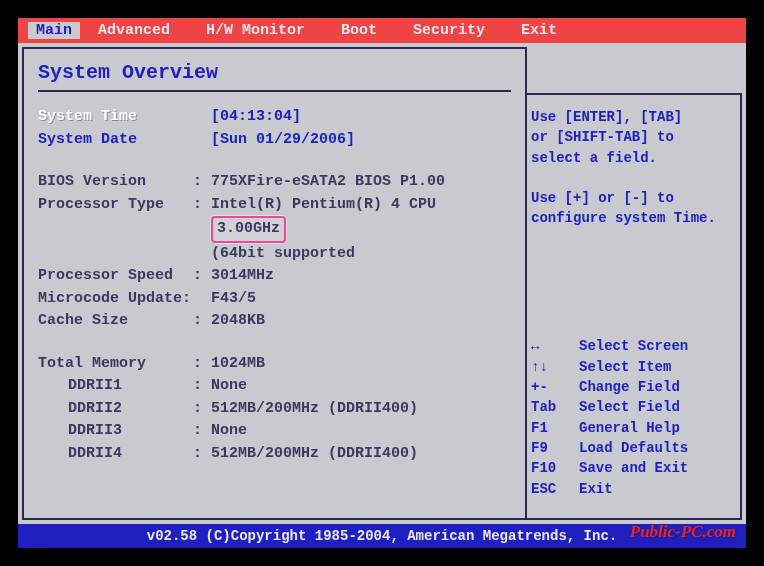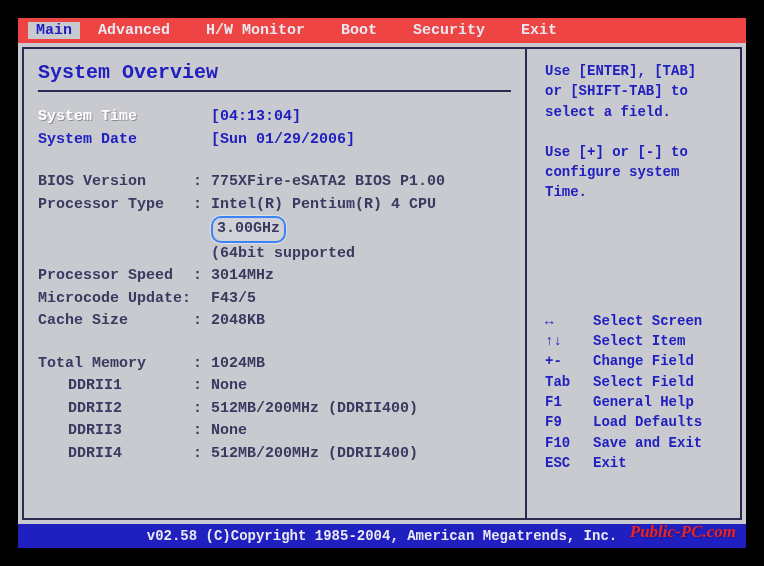--- a/index.html
+++ b/index.html
@@ -49,24 +49,25 @@
     .main-panel {
       flex: 1;
       border: 2px solid #2a2a50;
       padding: 12px 14px;
       color: #3a3a60;
     }
     .help-panel {
       width: 215px;
       border: 2px solid #2a2a50;
       border-left: none;
-      padding: 12px 18px;
+      padding: 12px 4px;
       color: #2020c0;
       font-size: 14px;
       line-height: 1.45;
+      margin-top: 46px;
     }
     .section-title {
       color: #2020c0;
       margin-bottom: 6px;
       font-size: 20px;
     }
     .divider {
       border-top: 2px solid #2a2a50;
       margin: 4px 0 14px 0;
     }
@@ -95,22 +96,22 @@
     .row.blue .label, .row.blue .value {
       color: #2020c0;
     }
     .row.indent .label {
       padding-left: 30px;
     }
     .row.sub .value {
       padding-left: 0px;
     }
     .highlight-box {
-      border: 2px solid #3b82f6;
-      border-radius: 10px;
+      border: 2px solid #ec4899;
+      border-radius: 4px;
       padding: 0 4px;
       background: rgba(255,255,255,0.15);
       display: inline-block;
       box-shadow: 0 0 0 1px rgba(255,255,255,0.4);
     }
     .spacer {
       height: 20px;
     }
     .help-row {
       display: flex;

